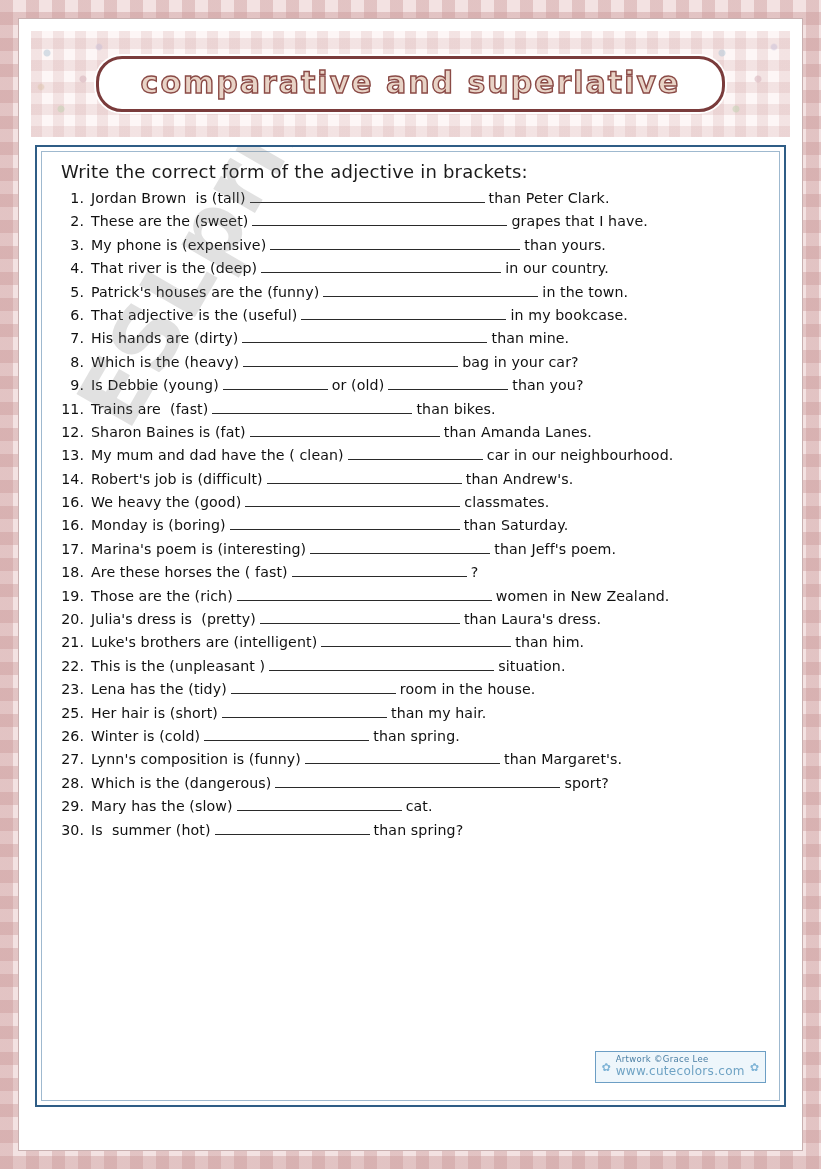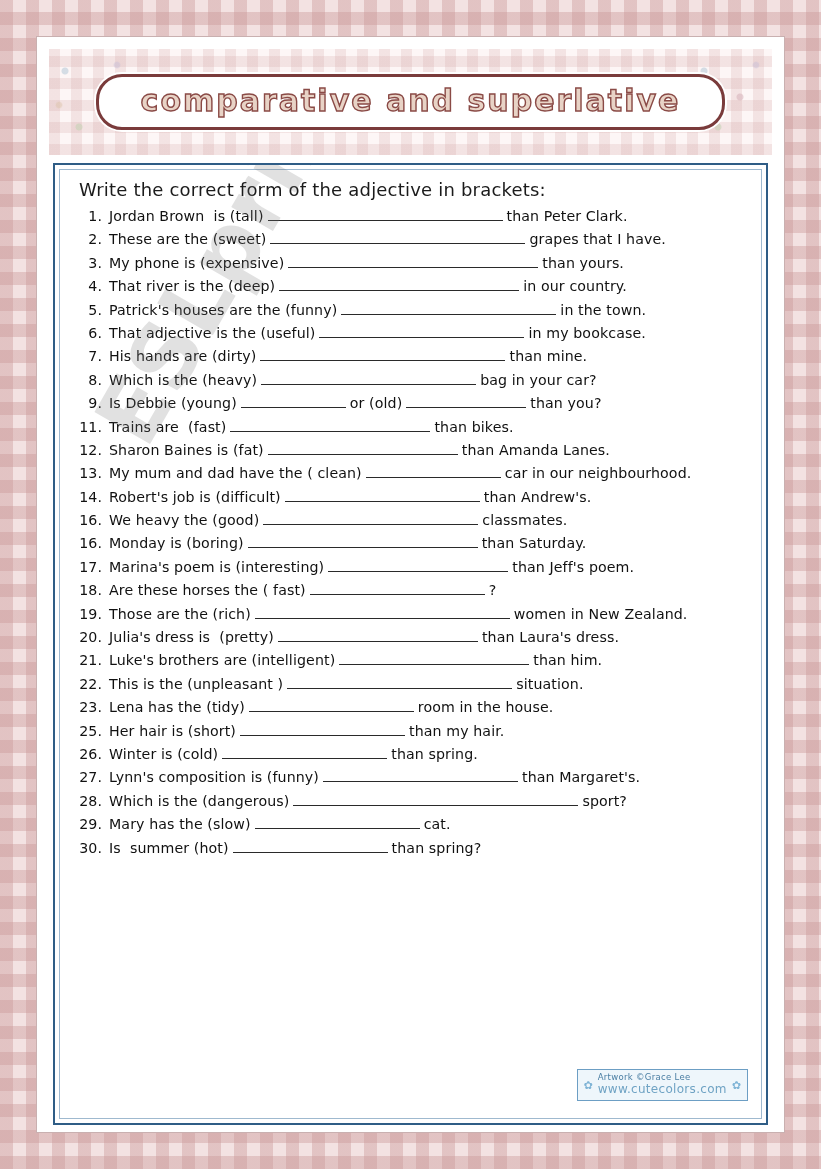--- a/index.html
+++ b/index.html
@@ -21,21 +21,21 @@
     height: 1169px;
     box-sizing: border-box;
     background:
       repeating-linear-gradient(0deg,
         rgba(201,150,150,0.40) 0px, rgba(201,150,150,0.40) 13px,
         rgba(255,255,255,0.0) 13px, rgba(255,255,255,0.0) 26px),
       repeating-linear-gradient(90deg,
         rgba(201,150,150,0.40) 0px, rgba(201,150,150,0.40) 13px,
         rgba(255,255,255,0.0) 13px, rgba(255,255,255,0.0) 26px),
       #f3e2e2;
-    padding: 36px;
+    padding: 18px;
   }
 
   .sheet {
     position: relative;
     width: 100%;
     height: 100%;
     background: #ffffff;
     box-sizing: border-box;
     border: 1px solid #c9b0b0;
     padding: 12px 10px 10px 10px;

